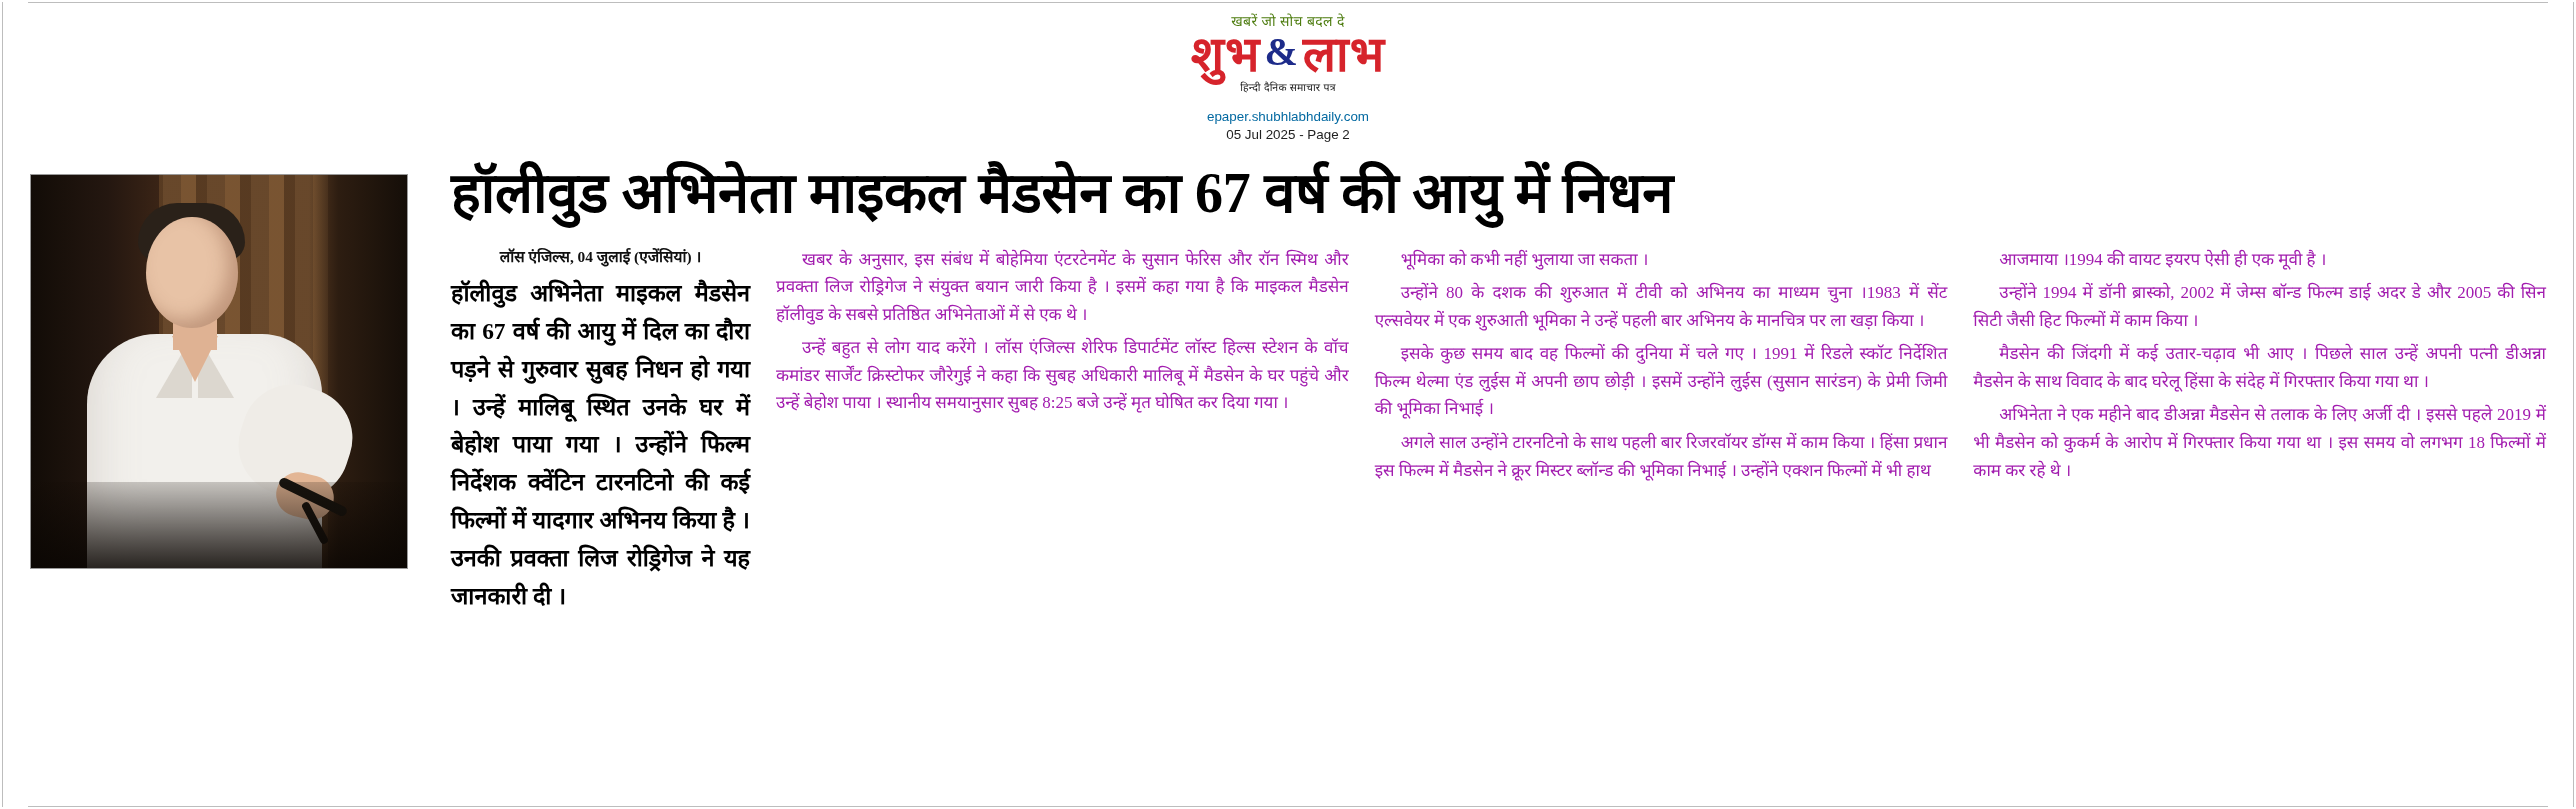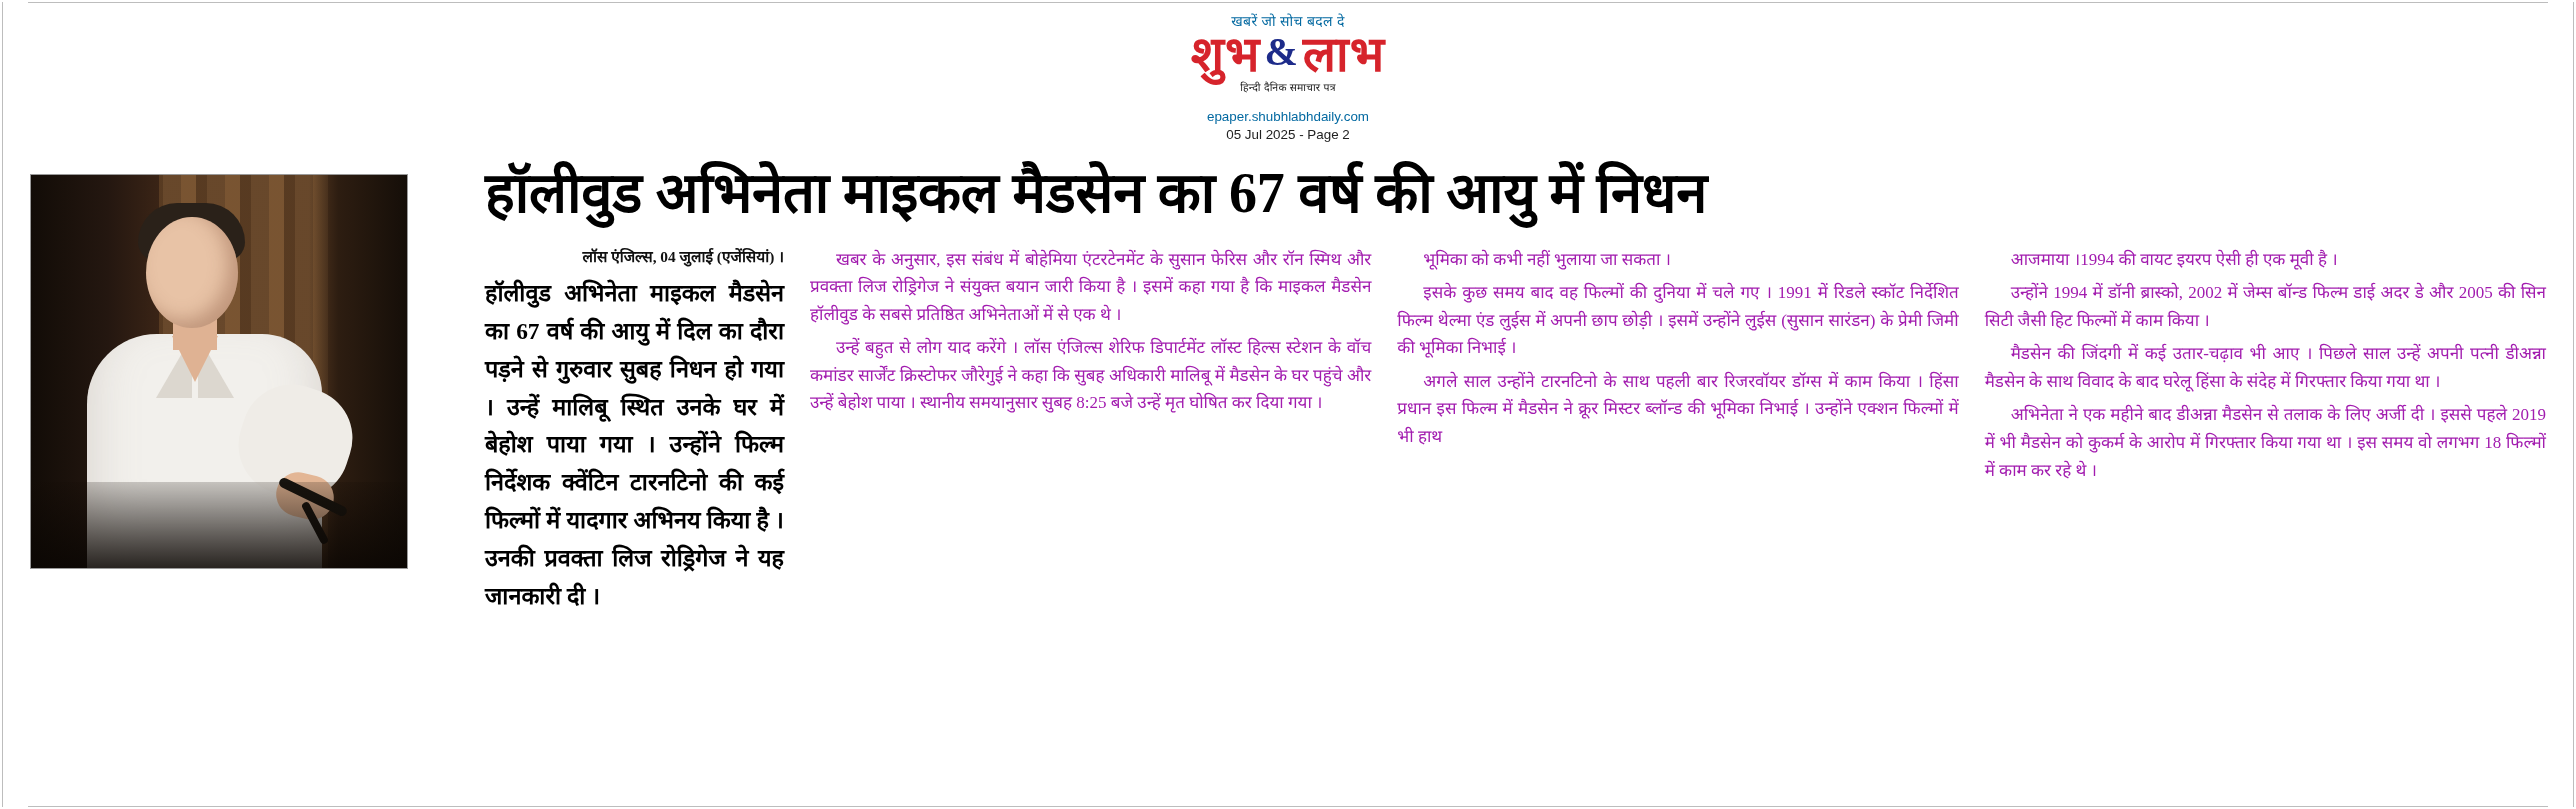--- a/index.html
+++ b/index.html
@@ -25,21 +25,21 @@
   }
   .logo-wrap {
     display: inline-block;
     position: relative;
     text-align: center;
     line-height: 1;
   }
   .logo-tag-top {
     font-family: "Liberation Sans", sans-serif;
     font-size: 14px;
-    color: #0369a1;
+    color: #4d7c0f;
     letter-spacing: 0.3px;
     margin-bottom: 2px;
   }
   .logo-main {
     font-family: "Liberation Serif", serif;
     font-size: 49px;
     font-weight: bold;
     color: #d6232b;
     letter-spacing: 1px;
     display: flex;
@@ -81,21 +81,20 @@
     height: 1px;
     background: #bdbdbd;
   }
 
   
   .article {
     position: relative;
     margin: 18px 30px 0 30px;
     display: flex;
     align-items: flex-start;
-    gap: 34px;
   }
 
   
   .photo-col {
     width: 393px;
     flex: 0 0 393px;
     padding-top: 14px;
   }
   .photo-frame {
     width: 376px;
@@ -247,21 +246,21 @@
     min-width: 0;
   }
   .col.lead {
     flex: 0 0 299px;
   }
   .dateline {
     font-family: "Liberation Serif", serif;
     font-size: 15.4px;
     font-weight: bold;
     color: #111;
-    text-align: right;
+    text-align: center;
     margin-bottom: 8px;
   }
   .lead-text {
     font-family: "Liberation Serif", serif;
     font-size: 23.4px;
     font-weight: bold;
     line-height: 1.62;
     text-align: justify;
     color: #000;
   }
@@ -351,20 +350,21 @@
         <div class="lead-text">हॉलीवुड अभिनेता माइकल मैडसेन का 67 वर्ष की आयु में दिल का दौरा पड़ने से गुरुवार सुबह निधन हो गया । उन्हें मालिबू स्थित उनके घर में बेहोश पाया गया । उन्होंने फिल्म निर्देशक क्वेंटिन टारनटिनो की कई फिल्मों में यादगार अभिनय किया है । उनकी प्रवक्ता लिज रोड्रिगेज ने यह जानकारी दी ।</div>
       </div>
 
       <div class="col">
         <p>खबर के अनुसार, इस संबंध में बोहेमिया एंटरटेनमेंट के सुसान फेरिस और रॉन स्मिथ और प्रवक्ता लिज रोड्रिगेज ने संयुक्त बयान जारी किया है । इसमें कहा गया है कि माइकल मैडसेन हॉलीवुड के सबसे प्रतिष्ठित अभिनेताओं में से एक थे ।</p>
         <p>उन्हें बहुत से लोग याद करेंगे । लॉस एंजिल्स शेरिफ डिपार्टमेंट लॉस्ट हिल्स स्टेशन के वॉच कमांडर सार्जेंट क्रिस्टोफर जौरेगुई ने कहा कि सुबह अधिकारी मालिबू में मैडसेन के घर पहुंचे और उन्हें बेहोश पाया । स्थानीय समयानुसार सुबह 8:25 बजे उन्हें मृत घोषित कर दिया गया ।</p>
       </div>
 
       <div class="col">
         <p>भूमिका को कभी नहीं भुलाया जा सकता ।</p>
+        <p>उन्होंने 80 के दशक की शुरुआत में टीवी को अभिनय का माध्यम चुना ।1983 में सेंट एल्सवेयर में एक शुरुआती भूमिका ने उन्हें पहली बार अभिनय के मानचित्र पर ला खड़ा किया ।</p>
         <p>इसके कुछ समय बाद वह फिल्मों की दुनिया में चले गए । 1991 में रिडले स्कॉट निर्देशित फिल्म थेल्मा एंड लुईस में अपनी छाप छोड़ी । इसमें उन्होंने लुईस (सुसान सारंडन) के प्रेमी जिमी की भूमिका निभाई ।</p>
         <p>अगले साल उन्होंने टारनटिनो के साथ पहली बार रिजरवॉयर डॉग्स में काम किया । हिंसा प्रधान इस फिल्म में मैडसेन ने क्रूर मिस्टर ब्लॉन्ड की भूमिका निभाई । उन्होंने एक्शन फिल्मों में भी हाथ</p>
       </div>
 
       <div class="col">
         <p>आजमाया ।1994 की वायट इयरप ऐसी ही एक मूवी है ।</p>
         <p>उन्होंने 1994 में डॉनी ब्रास्को, 2002 में जेम्स बॉन्ड फिल्म डाई अदर डे और 2005 की सिन सिटी जैसी हिट फिल्मों में काम किया ।</p>
         <p>मैडसेन की जिंदगी में कई उतार-चढ़ाव भी आए । पिछले साल उन्हें अपनी पत्नी डीअन्ना मैडसेन के साथ विवाद के बाद घरेलू हिंसा के संदेह में गिरफ्तार किया गया था ।</p>
         <p>अभिनेता ने एक महीने बाद डीअन्ना मैडसेन से तलाक के लिए अर्जी दी । इससे पहले 2019 में भी मैडसेन को कुकर्म के आरोप में गिरफ्तार किया गया था । इस समय वो लगभग 18 फिल्मों में काम कर रहे थे ।</p>
       </div>

